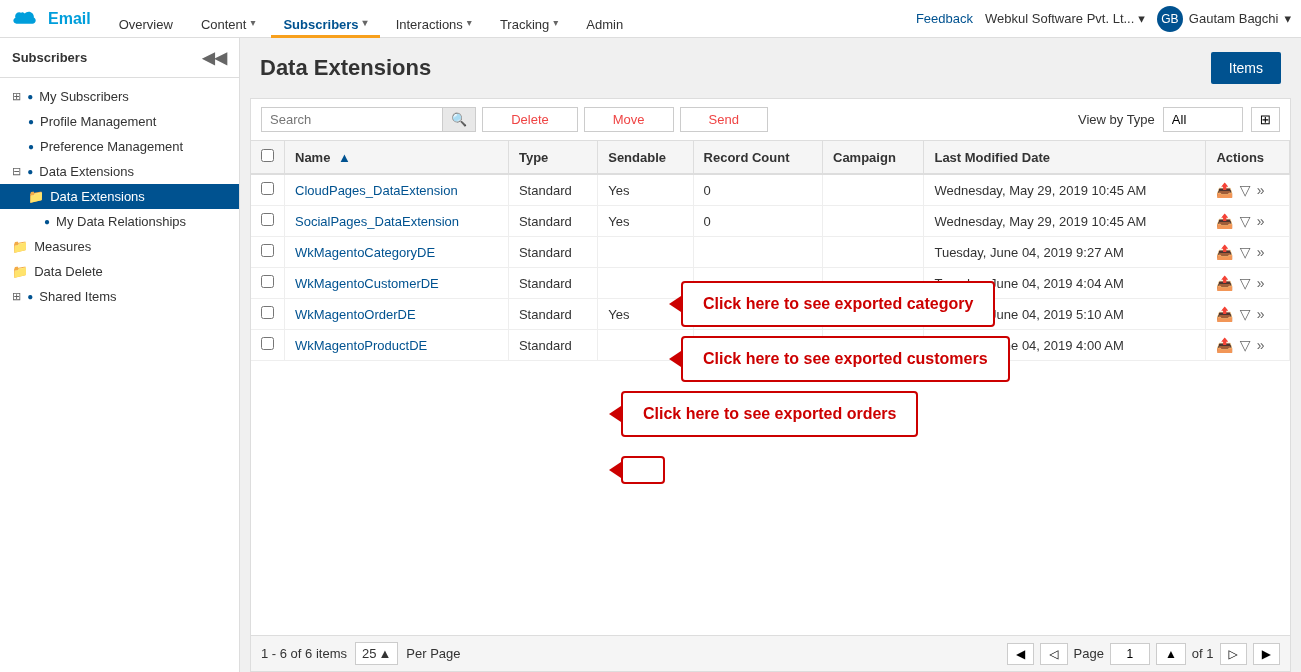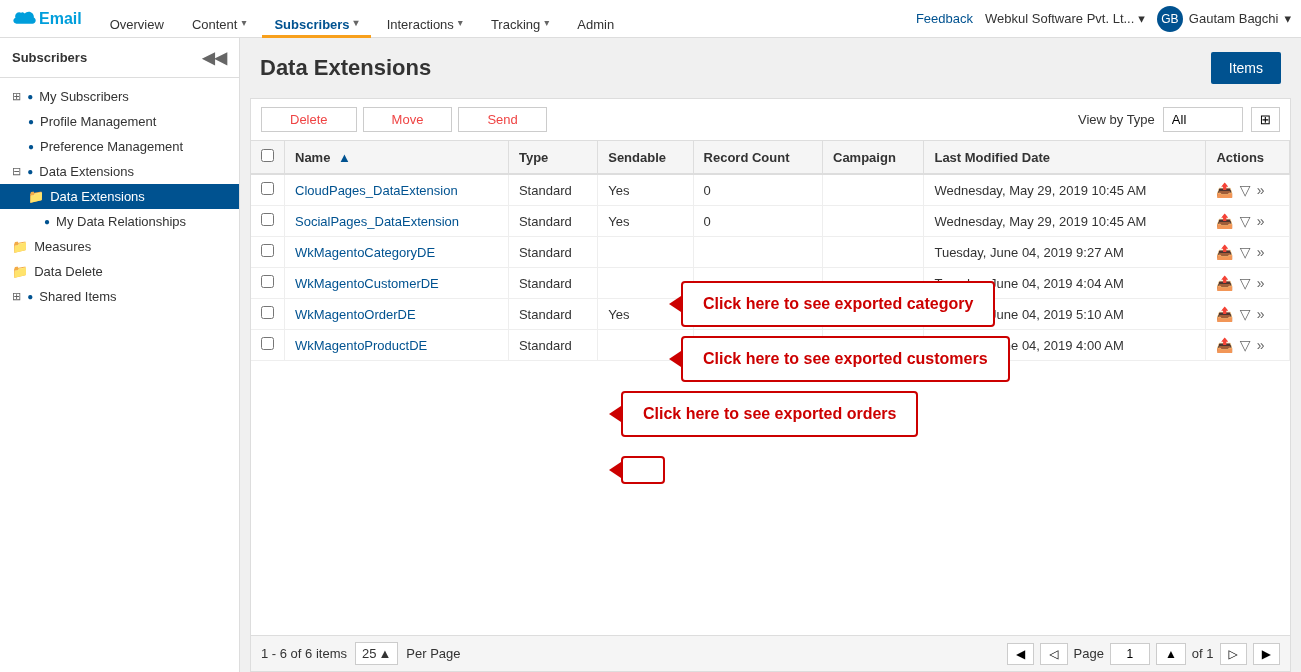--- a/index.html
+++ b/index.html
@@ -14,21 +14,21 @@
       height: 38px;
       padding: 0 10px;
     }
     .top-nav-logo {
       display: flex;
       align-items: center;
       margin-right: 16px;
       color: #009edb;
       font-size: 16px;
       font-weight: bold;
-      gap: 1px;
+      gap: 10px;
     }
     .sf-cloud-icon {
       width: 28px;
       height: 20px;
     }
     .top-nav-items {
       display: flex;
       align-items: center;
       flex: 1;
       gap: 4px;
@@ -452,20 +452,24 @@
 
   <div class="content-area">
     <div class="content-header">
       <h1 class="page-title">Data Extensions</h1>
       <button class="create-btn">Items</button>
     </div>
 
     <div class="table-container">
 
       <div class="table-toolbar">
+        <div class="search-input-wrap">
+          <input class="search-input" type="text" placeholder="Search" style="">
+          <button class="search-btn">🔍</button>
+        </div>
         <button class="toolbar-btn">Delete</button>
         <button class="toolbar-btn">Move</button>
         <button class="toolbar-btn">Send</button>
         <div class="view-by">
           <span>View by Type</span>
           <select class="view-select">
             <option>All</option>
           </select>
           <button class="view-icon-btn">⊞</button>
         </div>

